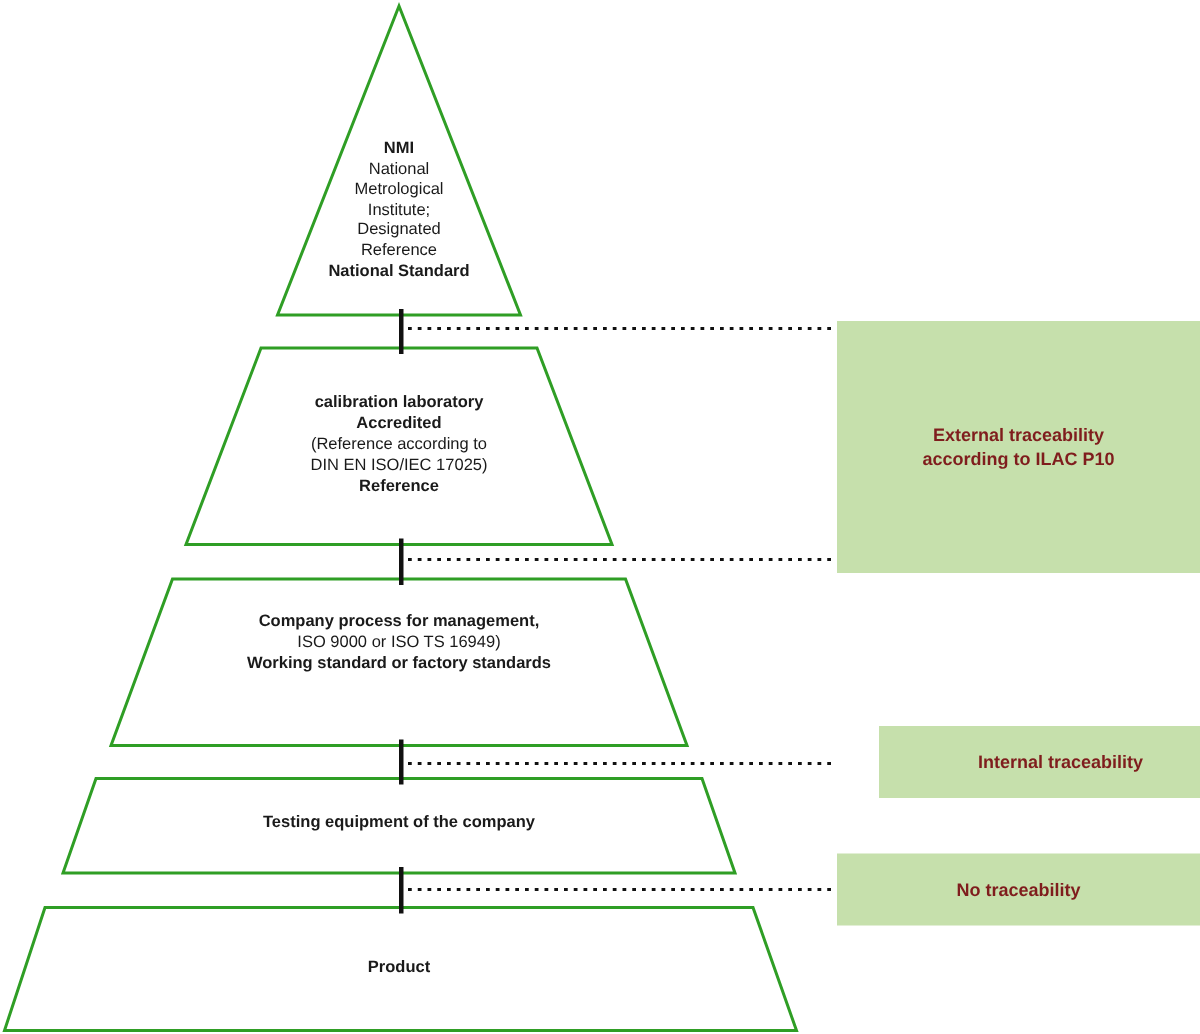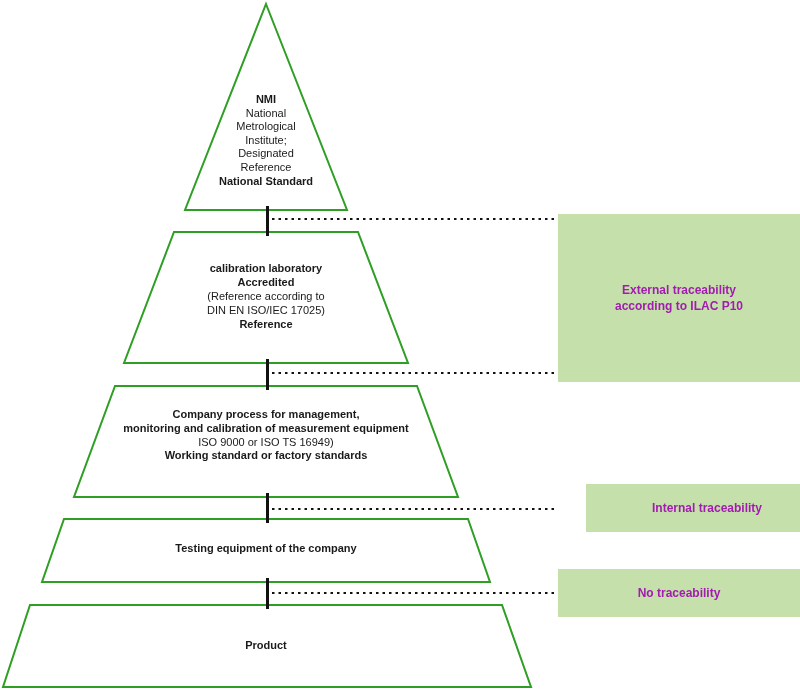--- a/index.html
+++ b/index.html
@@ -27,21 +27,21 @@
     position:absolute;
     background:#c6e0ac;
     display:flex;
     flex-direction:column;
     align-items:center;
     justify-content:center;
     text-align:center;
     font-weight:bold;
     font-size:12px;
     line-height:16.5px;
-    color:#a21caf;
+    color:#7f1d1d;
   }
   .callout-external{left:558px;top:214px;width:242px;height:168px;}
   .callout-internal{left:558px;top:484px;width:242px;height:48px;margin-left:28px;}
   .callout-none{left:558px;top:569px;width:242px;height:48px;align-items:center;}
   .lvl1{left:166px;top:93px;width:200px;}
   .lvl2{left:116px;top:261px;width:300px;line-height:14px;}
   .lvl3{left:76px;top:408px;width:380px;line-height:13.8px;}
   .lvl4{left:66px;top:542px;width:400px;}
   .lvl5{left:66px;top:639px;width:400px;}
 </style>
@@ -82,21 +82,20 @@
   <div class="lvl-text lvl2">
     <div class="b">calibration laboratory</div>
     <div class="b">Accredited</div>
     <div>(Reference according to</div>
     <div>DIN EN ISO/IEC 17025)</div>
     <div class="b">Reference</div>
   </div>
 
   <div class="lvl-text lvl3">
     <div class="b">Company process for management,</div>
-    <div class="b">monitoring and calibration of measurement equipment</div>
     <div>ISO 9000 or ISO TS 16949)</div>
     <div class="b">Working standard or factory standards</div>
   </div>
 
   <div class="lvl-text lvl4">
     <div class="b">Testing equipment of the company</div>
   </div>
 
   <div class="lvl-text lvl5">
     <div class="b">Product</div>

